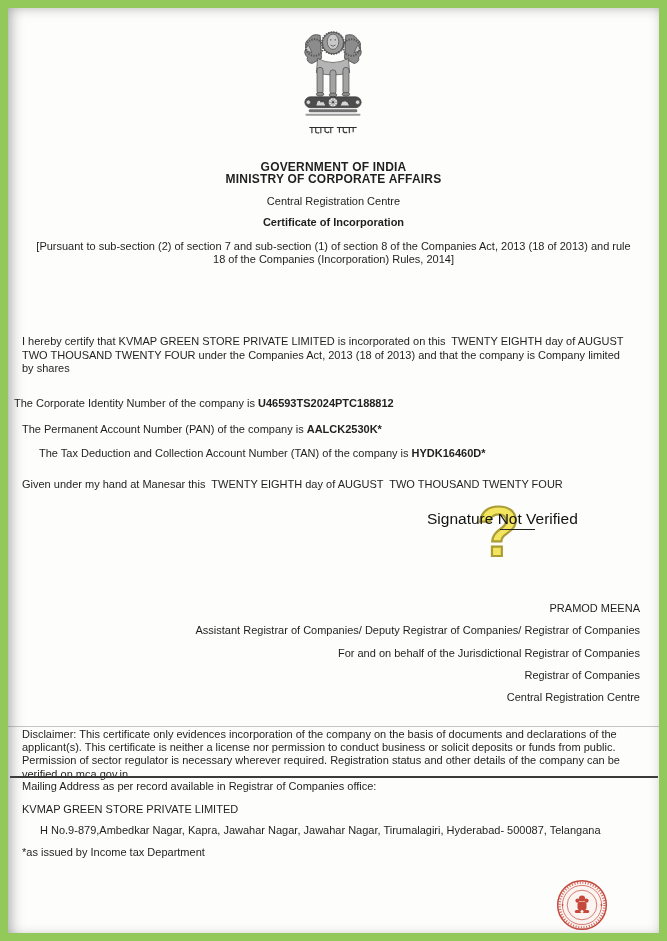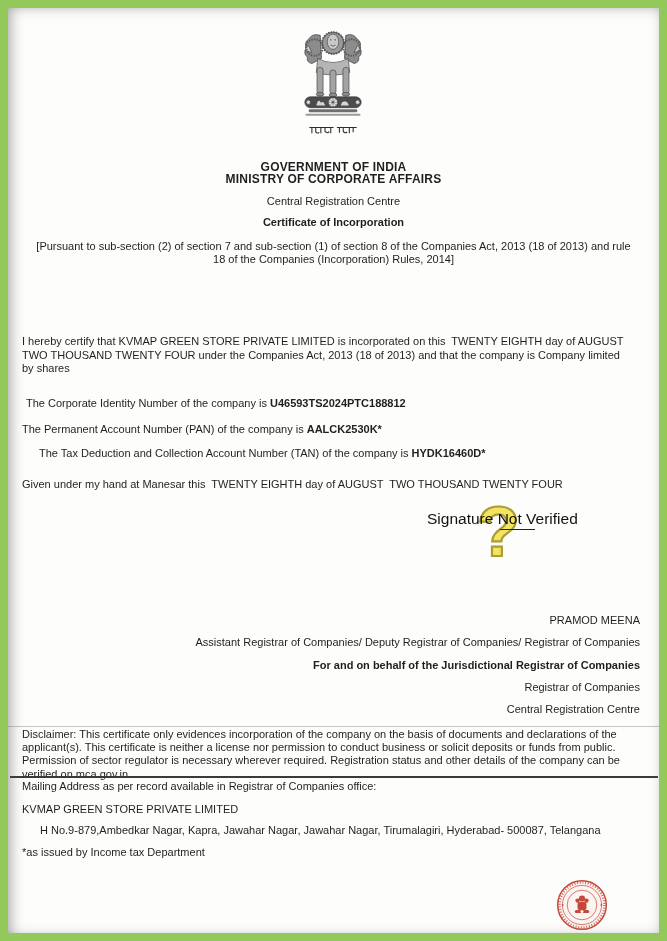--- a/index.html
+++ b/index.html
@@ -14,21 +14,21 @@
                inset 0 -7px 12px -9px rgba(110,110,110,.35);}
   .t{position:absolute;font-size:11px;line-height:13.5px;white-space:nowrap;}
   .b{font-weight:bold;}
   .center{text-align:center;}
   .wrap{white-space:pre-wrap;}
   .fullw{left:0;width:667px;}
   .hdr-big{font-size:12px;font-weight:bold;letter-spacing:.2px;}
   .hdr-title{font-size:11px;font-weight:bold;}
   .rule-light{position:absolute;top:726px;left:8px;width:651px;height:1px;background:#c6c6c6;}
   .rule-dark{position:absolute;top:776px;left:10px;width:648px;height:1.5px;background:#3a3a3a;}
-  .right-line{position:absolute;right:27px;white-space:nowrap;font-size:11px;margin-top:12px;}
+  .right-line{position:absolute;right:27px;white-space:nowrap;font-size:11px;}
   
   .sig{position:absolute;left:427px;top:509px;width:230px;height:80px;z-index:5;}
   .sig-qm{position:absolute;left:50px;top:-12px;z-index:0;
     font-size:70px;font-weight:bold;line-height:1;color:#f3e55e;
     -webkit-text-stroke:2.2px #ab9d36;text-shadow:0 0 1px #b7a93f;}
   .sig-title{position:absolute;left:0;top:0;z-index:2;font-size:15.5px;line-height:19px;color:#121212;white-space:nowrap;}
   .sig-underline{position:absolute;left:73px;top:19.5px;width:35px;height:1.6px;background:#222;z-index:3;}
   .sig-small{position:absolute;left:0;top:28px;z-index:2;font-size:12.2px;line-height:13.2px;color:#161616;white-space:pre-line;}
   .emblem{position:absolute;left:301px;top:25px;z-index:2;}
   .seal{position:absolute;left:556px;top:879px;z-index:2;opacity:.92;}
@@ -97,34 +97,34 @@
 <div class="t fullw center hdr-big" style="top:172.5px;">MINISTRY OF CORPORATE AFFAIRS</div>
 <div class="t fullw center" style="top:195px;">Central Registration Centre</div>
 <div class="t fullw center hdr-title" style="top:216px;">Certificate of Incorporation</div>
 <div class="t center wrap" style="top:240px;left:11px;width:645px;line-height:13px;white-space:pre-line;">[Pursuant to sub-section (2) of section 7 and sub-section (1) of section 8 of the Companies Act, 2013 (18 of 2013) and rule
 18 of the Companies (Incorporation) Rules, 2014]</div>
 
 <div class="t wrap" style="top:307px;left:22px;width:628px;margin-top:28px;">I hereby certify that KVMAP GREEN STORE PRIVATE LIMITED is incorporated on this  TWENTY EIGHTH day of AUGUST
 TWO THOUSAND TWENTY FOUR under the Companies Act, 2013 (18 of 2013) and that the company is Company limited
 by shares</div>
 
-<div class="t" style="top:397px;left:26px;text-align:right;"><span>The Corporate Identity Number of the company is </span><span class="b">U46593TS2024PTC188812</span></div>
+<div class="t" style="top:397px;left:14px;text-align:right;"><span>The Corporate Identity Number of the company is </span><span class="b">U46593TS2024PTC188812</span></div>
 <div class="t" style="top:423px;left:22px;"><span>The Permanent Account Number (PAN) of the company is </span><span class="b">AALCK2530K*</span></div>
 <div class="t" style="top:447px;left:39px;"><span>The Tax Deduction and Collection Account Number (TAN) of the company is </span><span class="b">HYDK16460D*</span></div>
 <div class="t wrap" style="top:478px;left:22px;">Given under my hand at Manesar this  TWENTY EIGHTH day of AUGUST  TWO THOUSAND TWENTY FOUR</div>
 
 <div class="sig">
   <div class="sig-qm">?</div>
   <div class="sig-title">Signature Not Verified</div>
   <div class="sig-underline"></div>
 </div>
 
 <div class="right-line" style="top:602px;">PRAMOD MEENA</div>
 <div class="right-line" style="top:624px;">Assistant Registrar of Companies/ Deputy Registrar of Companies/ Registrar of Companies</div>
-<div class="right-line" style="top:647px;font-weight:bold;">For and on behalf of the Jurisdictional Registrar of Companies</div>
+<div class="right-line" style="top:647px;">For and on behalf of the Jurisdictional Registrar of Companies</div>
 <div class="right-line" style="top:669px;">Registrar of Companies</div>
 <div class="right-line" style="top:691px;">Central Registration Centre</div>
 
 <div class="rule-light"></div>
 <div class="t" style="top:728px;left:22px;width:630px;line-height:13.2px;white-space:pre-line;">Disclaimer: This certificate only evidences incorporation of the company on the basis of documents and declarations of the
 applicant(s). This certificate is neither a license nor permission to conduct business or solicit deposits or funds from public.
 Permission of sector regulator is necessary wherever required. Registration status and other details of the company can be
 verified on mca.gov.in</div>
 <div class="rule-dark"></div>
 

